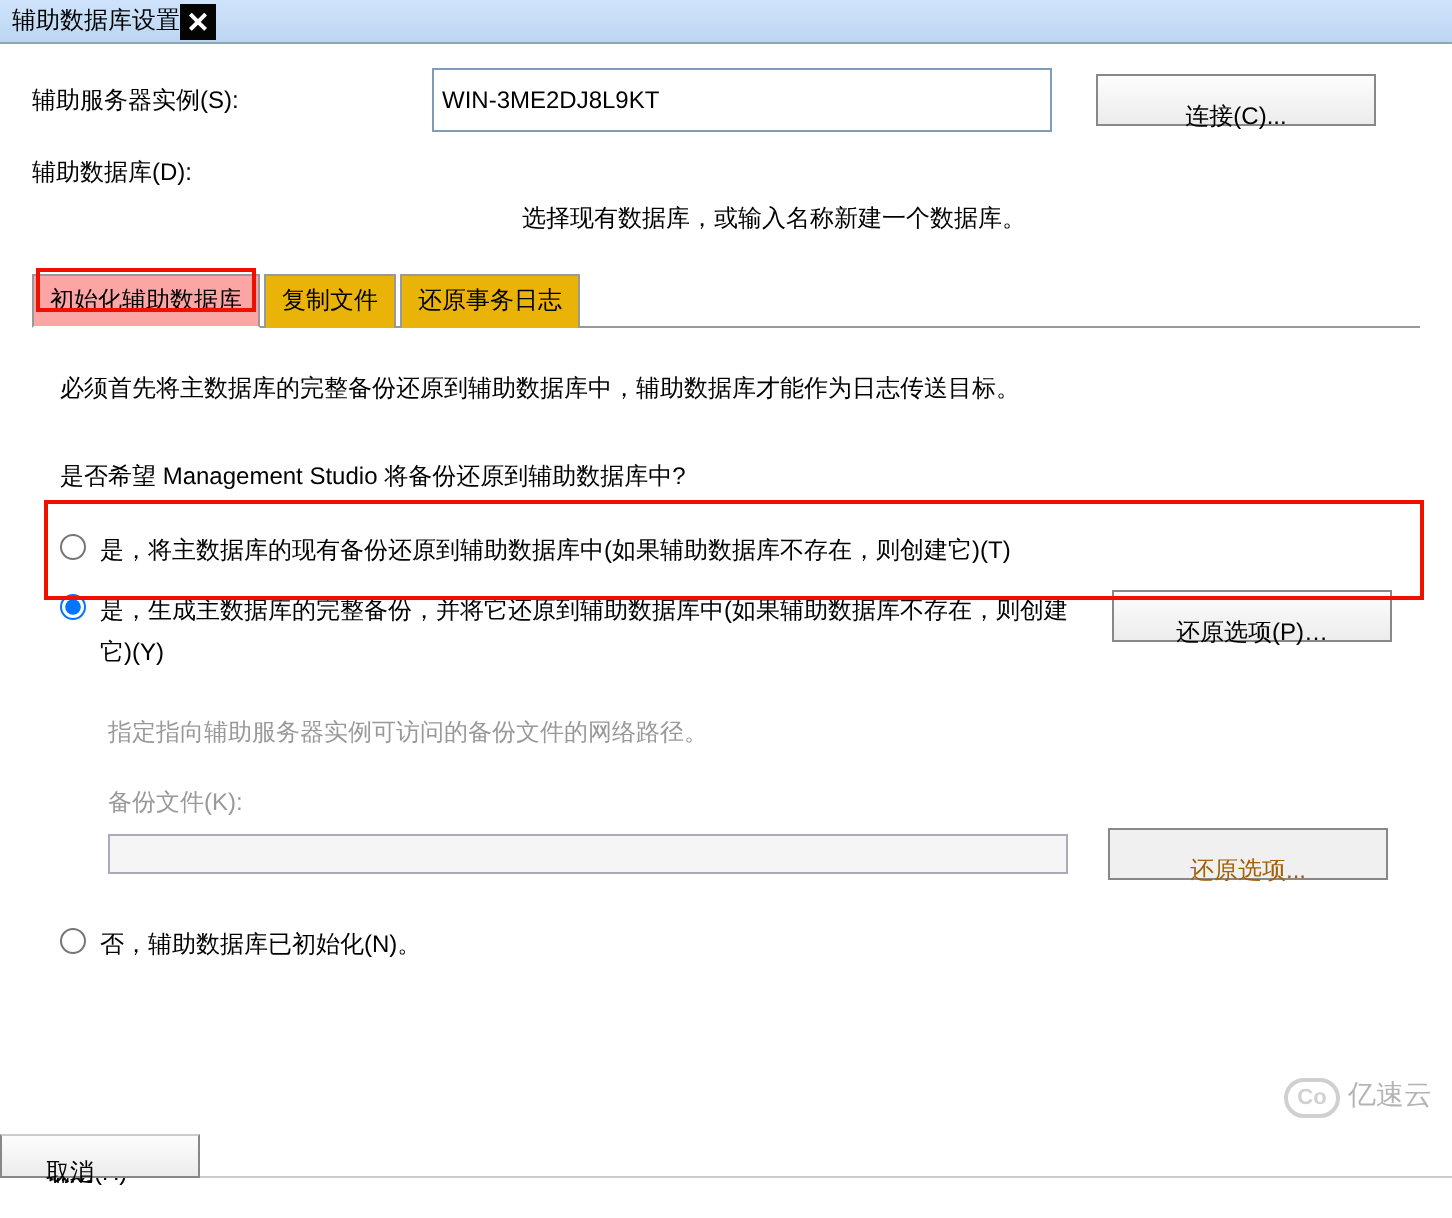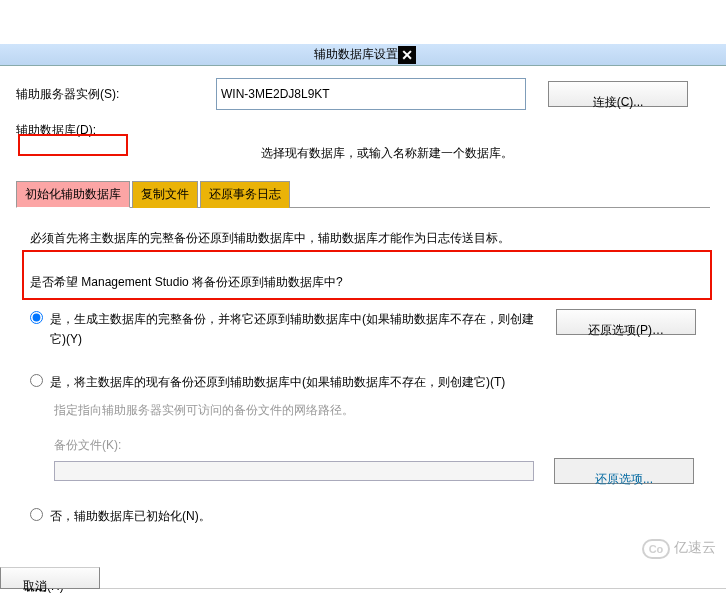--- a/index.html
+++ b/index.html
@@ -11,23 +11,22 @@
     width: 726px;
     height: 609px;
     overflow: hidden;
   }
   .titlebar {
     background: linear-gradient(#cfe4fb, #bcd6f2);
     border-bottom: 1px solid #8aa;
     height: 22px;
     display: flex;
     align-items: center;
-    justify-content: center;
+    justify-content: flex-start;
     padding: 0 2px 0 6px;
-    margin-top: 44px;
   }
   .close-btn {
     width: 18px; height: 18px;
     background: #040404;
     color: #fff;
     display: flex; align-items: center; justify-content: center;
     font-weight: bold;
     cursor: pointer;
     font-size: 14px;
   }
@@ -52,21 +51,21 @@
     height: 22px;
     padding: 12px 10px;
     background: linear-gradient(#fdfdfd, #ececec);
     border: 1px solid #888;
     cursor: pointer;
     font-size: 12px;
     font-family: inherit;
   }
   .btn.wide { width: 140px; }
   .btn.footer { width: 100px; }
-  .btn.disabled { color: #0369a1; background: #f0f0f0; }
+  .btn.disabled { color: #a16207; background: #f0f0f0; }
   .select {
     height: 20px;
     border: 1px solid #7f9db9;
     font-size: 12px;
     font-family: inherit;
     padding: 0 2px;
   }
   .db-select { width: 310px; }
   .hint { margin-left: 245px; margin-top: -6px; margin-bottom: 18px; }
   .tabs {
@@ -162,29 +161,29 @@
   <div class="tabs">
     <div class="tab active">初始化辅助数据库</div>
     <div class="tab">复制文件</div>
     <div class="tab">还原事务日志</div>
   </div>
 
   <div class="tab-panel">
     <div class="para">必须首先将主数据库的完整备份还原到辅助数据库中，辅助数据库才能作为日志传送目标。</div>
     <div class="para" style="margin-bottom:16px">是否希望 Management Studio 将备份还原到辅助数据库中?</div>
 
+    <div class="radio-row" style="margin-bottom:10px">
+      <div class="radio-col"><input type="radio" name="opt" style=""></div>
+      <div class="radio-label">是，将主数据库的现有备份还原到辅助数据库中(如果辅助数据库不存在，则创建它)(T)</div>
+    </div>
+
     <div class="radio-row">
       <div class="radio-col"><input type="radio" name="opt" checked="" style=""></div>
       <div class="radio-label">是，生成主数据库的完整备份，并将它还原到辅助数据库中(如果辅助数据库不存在，则创建它)(Y)</div>
       <button class="btn wide">还原选项(P)…</button>
-    </div>
-
-    <div class="radio-row" style="margin-bottom:10px">
-      <div class="radio-col"><input type="radio" name="opt" style=""></div>
-      <div class="radio-label">是，将主数据库的现有备份还原到辅助数据库中(如果辅助数据库不存在，则创建它)(T)</div>
     </div>
 
     <div class="inner disabled-text">
       <div style="margin-bottom:18px">指定指向辅助服务器实例可访问的备份文件的网络路径。</div>
       <div style="margin-bottom:4px">备份文件(K):</div>
       <div style="display:flex; align-items:center; gap:20px; margin-bottom:22px">
         <input class="backup-input" disabled="" style="">
         <button class="btn wide disabled" disabled="">还原选项...</button>
       </div>
     </div>

